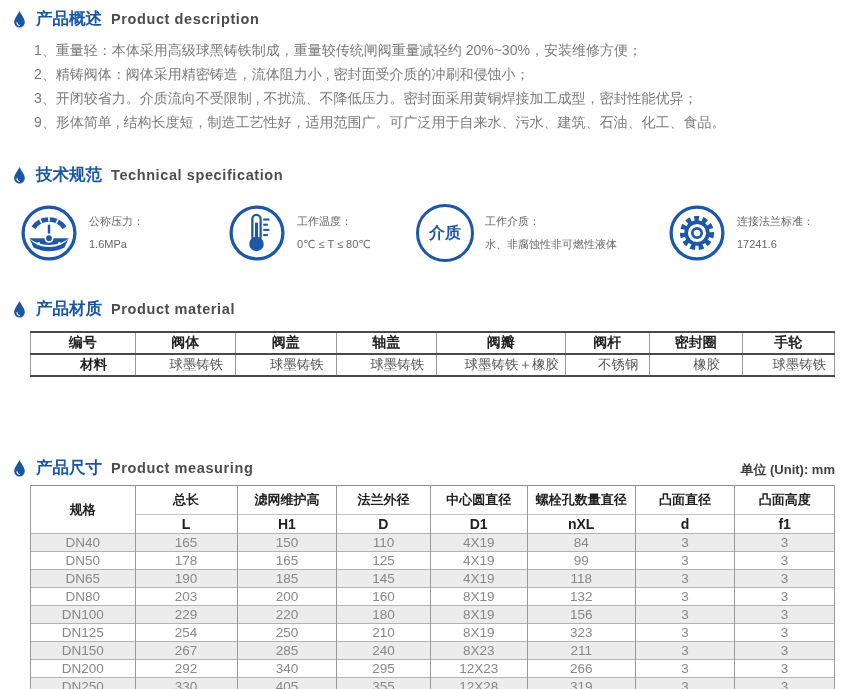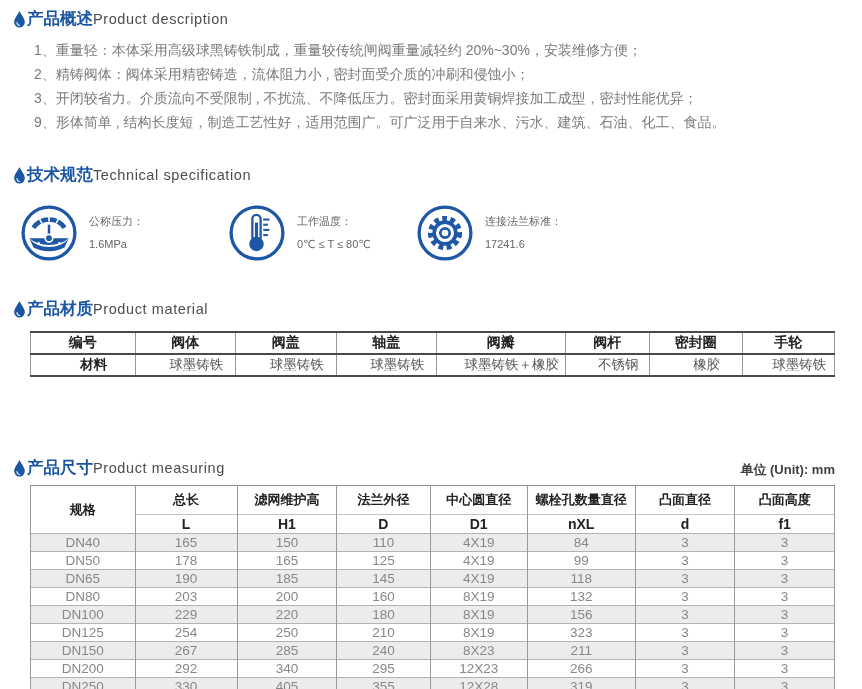--- a/index.html
+++ b/index.html
@@ -1,24 +1,24 @@
 <!DOCTYPE html>
 <html><head>
 <meta charset="utf-8">
 <style>
   * { box-sizing: border-box; }
   html,body { margin:0; padding:0; }
   body {
     width:862px; height:689px; overflow:hidden; background:#ffffff;
     font-family:"Liberation Sans","DejaVu Sans",sans-serif;
   }
-  .section-title { display:flex; align-items:center; padding-left:12px; height:22px; }
+  .section-title { display:flex; align-items:center; gap:9px; padding-left:12px; height:22px; }
   .drop-icon { width:15px; height:19px; flex:none; }
   .title-zh { color:#1a56a2; font-weight:bold; font-size:16.5px; }
-  .title-en { color:#4d4d4d; font-weight:normal; font-size:14.5px; letter-spacing:.6px; }
+  .title-en { color:#4d4d4d; font-weight:bold; font-size:14.5px; letter-spacing:.6px; }
 
   
   .sec-desc { margin-top:8px; }
   .desc-lines { margin:8px 0 0 34px; }
   .desc-line { color:#7a7a7a; font-size:14px; line-height:24px; }
 
   
   .sec-spec { margin-top:30px; }
   .spec-row { display:flex; align-items:center; margin:18px 0 0 20px; }
   .spec-item { display:flex; align-items:center; gap:11px; }
@@ -127,20 +127,29 @@
         <line x1="34" y1="20" x2="38.5" y2="20" stroke="#1d57a5" stroke-width="2"></line>
         <line x1="34" y1="25" x2="40" y2="25" stroke="#1d57a5" stroke-width="2"></line>
         <line x1="34" y1="30" x2="38.5" y2="30" stroke="#1d57a5" stroke-width="2"></line>
       </svg>
       <div class="spec-text">
         <div>工作温度：</div>
         <div>0℃ ≤ T ≤ 80℃</div>
       </div>
     </div>
 
+    <div class="spec-item i2">
+      <div class="medium-circle">
+        <span>介质</span>
+      </div>
+      <div class="spec-text">
+        <div>工作介质：</div>
+        <div>水、非腐蚀性非可燃性液体</div>
+      </div>
+    </div>
 
     <div class="spec-item i3">
       <svg class="spec-icon" viewBox="0 0 56 56">
         <circle cx="28" cy="28" r="25" fill="none" stroke="#1d57a5" stroke-width="3.2"></circle>
         <circle cx="28" cy="28" r="13" fill="none" stroke="#1d57a5" stroke-width="7" stroke-dasharray="4.2 3.1"></circle>
         <circle cx="28" cy="28" r="10.5" fill="none" stroke="#1d57a5" stroke-width="3.5"></circle>
         <circle cx="28" cy="28" r="4.5" fill="none" stroke="#1d57a5" stroke-width="2.6"></circle>
       </svg>
       <div class="spec-text">
         <div>连接法兰标准：</div>

